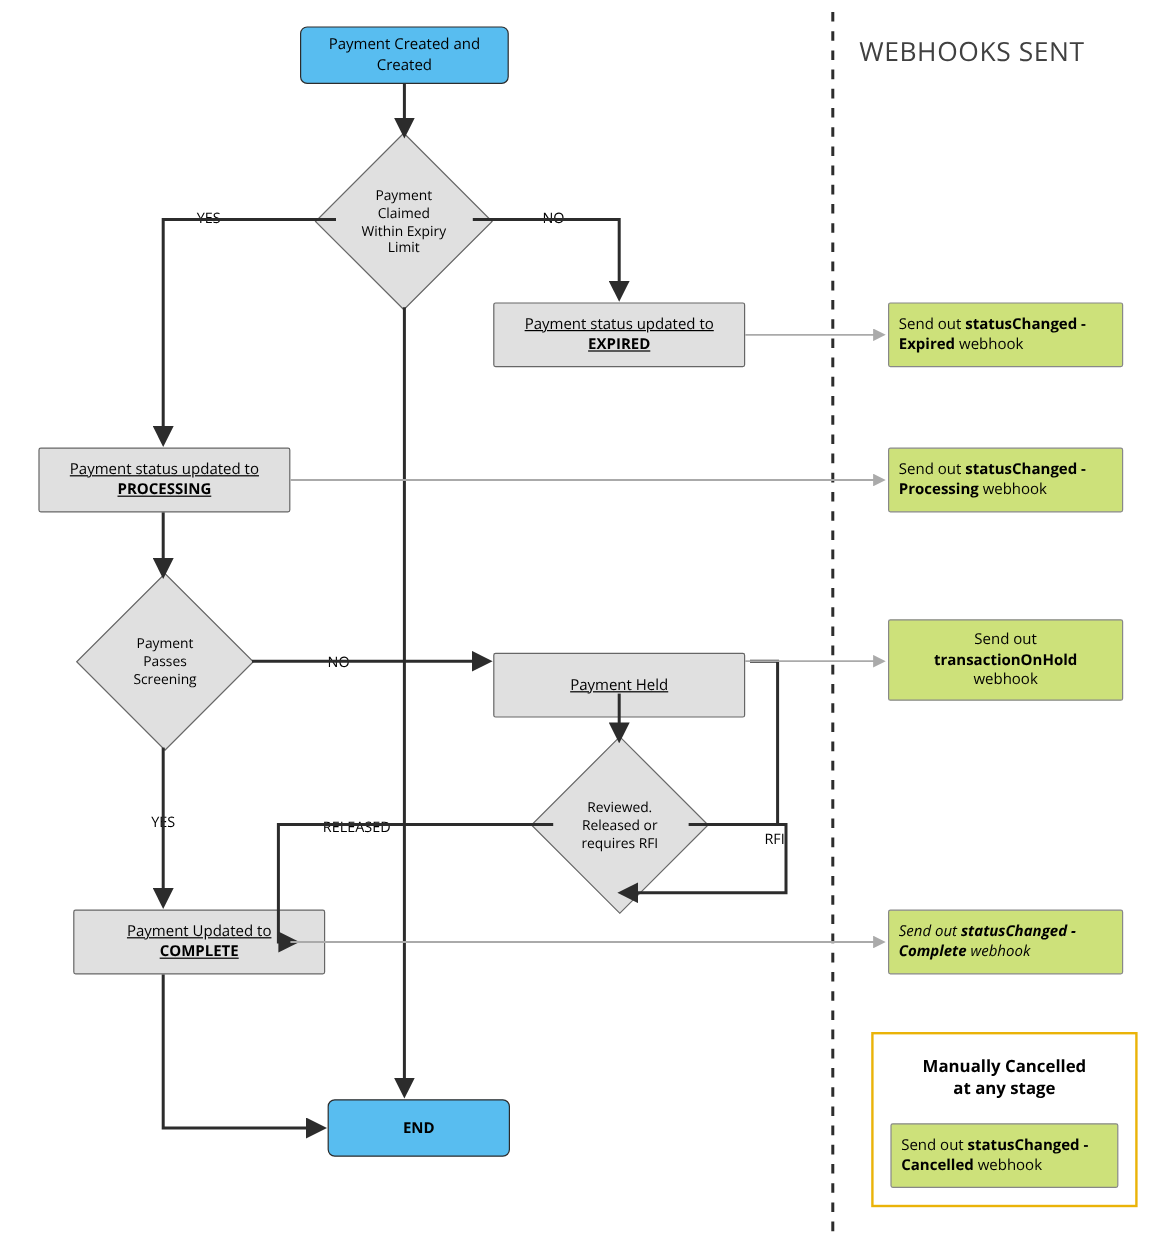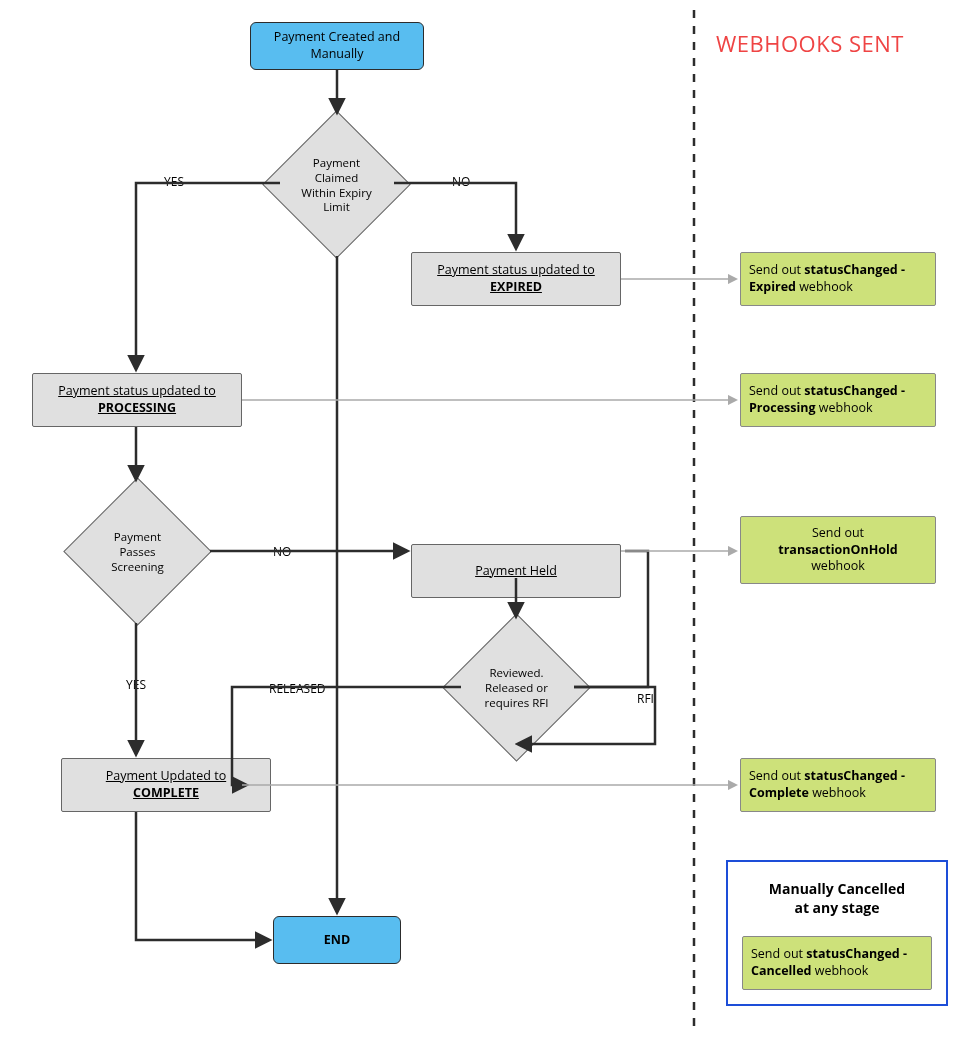--- a/index.html
+++ b/index.html
@@ -76,26 +76,26 @@
   .label {
     position: absolute;
     font-size: 12px;
     font-weight: 400;
     text-align: center;
   }
   .header {
     position: absolute;
     font-size: 22px;
     font-weight: 400;
-    color: #ef4444;
+    color: #404040;
     letter-spacing: 0.5px;
   }
   .cancel-box {
     position: absolute;
-    border: 2px solid #1d4ed8;
+    border: 2px solid #eab308;
     padding: 18px 14px 14px 14px;
     text-align: center;
   }
   .cancel-title {
     font-weight: 700;
     font-size: 14px;
     margin-bottom: 18px;
     line-height: 1.35;
   }
   svg.connectors {
@@ -107,21 +107,21 @@
   }
 </style>
 </head>
 <body>
 
 <div class="canvas">
 
   <div class="header" style="left:716px; top:28px;">WEBHOOKS SENT</div>
 
   <div class="node node-blue" style="left:250px; top:22px; width:174px; height:48px;">
-    <div><span>Payment Created and</span><br><span>Manually</span></div>
+    <div><span>Payment Created and</span><br><span>Created</span></div>
   </div>
 
   <div class="diamond diamond-sm" style="left:284px; top:132px;">
     <div class="diamond-inner">
         <div style="max-width:80px;">Payment Claimed Within Expiry Limit</div>
       </div>
   </div>
 
   <div class="node node-gray" style="left:411px; top:252px; width:210px; height:54px;">
     <div><span>Payment status updated to</span><br><b>EXPIRED</b></div>
@@ -144,34 +144,34 @@
   <div class="diamond diamond-sm" style="left:464px; top:635px;">
     <div class="diamond-inner">
         <div style="max-width:90px;">Reviewed. Released or requires RFI</div>
       </div>
   </div>
 
   <div class="node node-gray" style="left:44px; top:758px; width:210px; height:54px;margin-left:17px;">
     <div><span>Payment Updated to</span><br><b>COMPLETE</b></div>
   </div>
 
-  <div class="node node-blue" style="left:273px; top:916px; width:128px; height:48px;">
+  <div class="node node-blue" style="left:273px; top:916px; width:152px; height:48px;">
     <b>END</b>
   </div>
 
   <div class="node node-green" style="left:740px; top:252px; width:196px; height:54px; justify-content:flex-start; text-align:left;">
     <div><span>Send out </span><b>statusChanged - Expired</b><span> webhook</span></div>
   </div>
   <div class="node node-green" style="left:740px; top:373px; width:196px; height:54px; justify-content:flex-start; text-align:left;">
     <div><span>Send out </span><b>statusChanged - Processing</b><span> webhook</span></div>
   </div>
   <div class="node node-green" style="left:740px; top:516px; width:196px; height:68px; justify-content:center; text-align:center;">
     <div><span>Send out </span><br><b>transactionOnHold</b><br><span style="display:inline-block;margin-top:-2px;"> webhook</span></div>
   </div>
-  <div class="node node-green" style="left:740px; top:758px; width:196px; height:54px; justify-content:flex-start; text-align:left;">
+  <div class="node node-green" style="left:740px; top:758px; width:196px; height:54px; justify-content:flex-start; text-align:left;font-style:italic;">
     <div><span>Send out </span><b>statusChanged - Complete</b><span> webhook</span></div>
   </div>
 
   <div class="cancel-box" style="left:726px; top:860px; width:222px;">
     <div class="cancel-title">
       <span>Manually Cancelled</span><br><span>at any stage</span>
     </div>
     <div class="node node-green" style="position:relative; width:100%; height:54px; justify-content:flex-start; text-align:left;">
       <div><span>Send out </span><b>statusChanged - Cancelled</b><span> webhook</span></div>
     </div>

